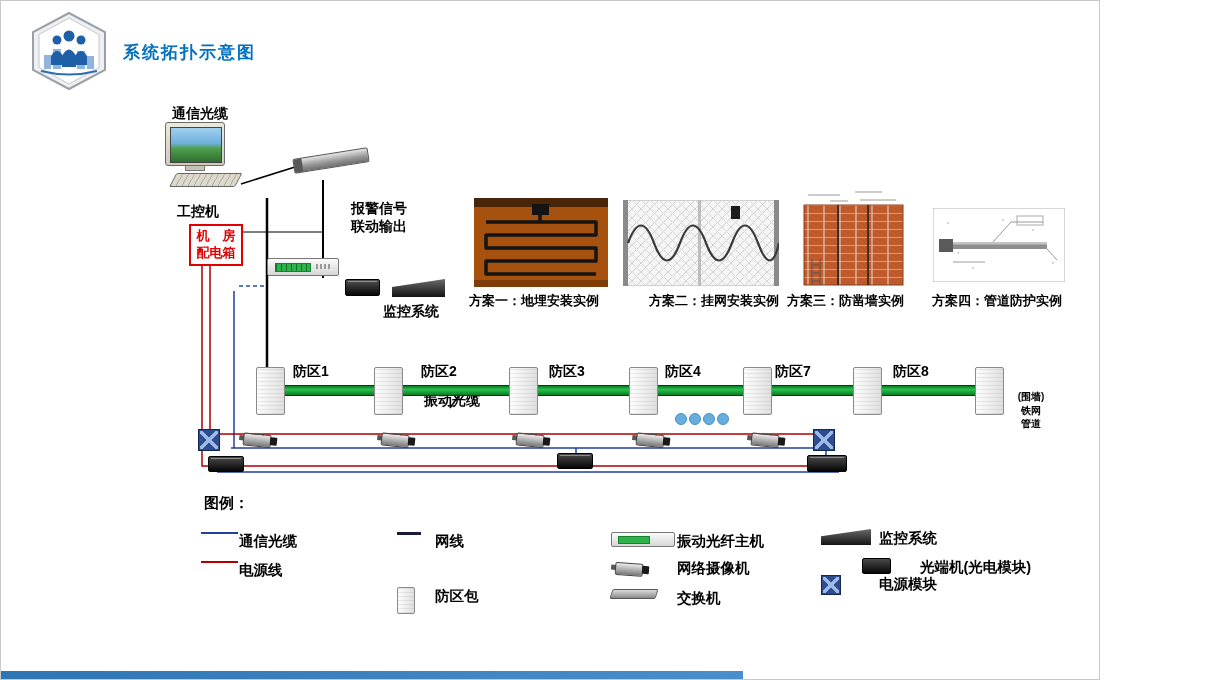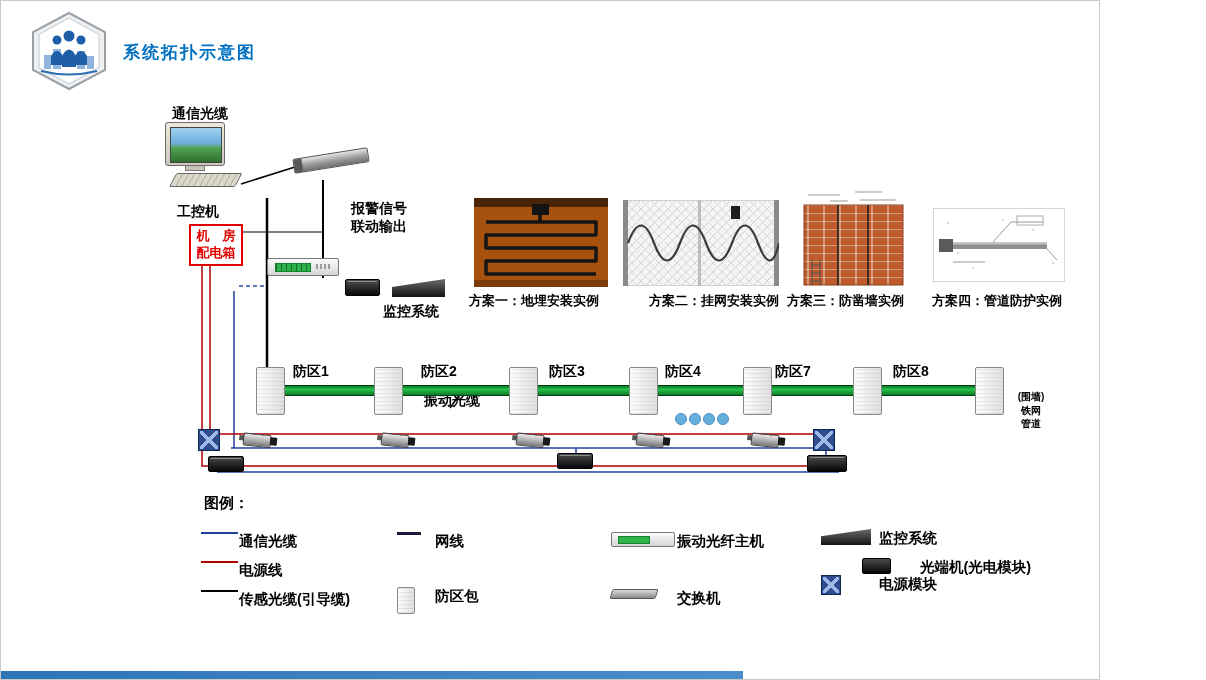--- a/index.html
+++ b/index.html
@@ -330,26 +330,20 @@
         <span class="line-sample line-blue"></span>
       </span>
     <span class="lg-label">通信光缆</span>
   </div>
   <div class="lgrow c1" style="left:200px;top:560px">
     <span class="ic">
         <span class="line-sample line-red"></span>
       </span>
     <span class="lg-label">电源线</span>
   </div>
-  <div class="lgrow c1" style="left:200px;top:589px">
-    <span class="ic">
-        <span class="line-sample line-black"></span>
-      </span>
-    <span class="lg-label">传感光缆(引导缆)</span>
-  </div>
 
   <div class="lgrow c2" style="left:396px;top:531px">
     <span class="ic">
         <span class="netline"></span>
       </span>
     <span class="lg-label">网线</span>
   </div>
   <div class="lgrow c2" style="left:396px;top:586px">
     <span class="ic">
         <span class="zbox-mini"></span>
@@ -358,20 +352,30 @@
   </div>
 
   <div class="lgrow c3" style="left:610px;top:531px">
     <span class="ic">
         <span class="host-mini">
           <span class="stripe"></span>
         </span>
       </span>
     <span class="lg-label">振动光纤主机</span>
   </div>
+  <div class="lgrow c3" style="left:610px;top:558px">
+    <span class="ic">
+      <span class="camera rel" style="width:40px;height:22px;display:inline-block">
+          <span class="cam-tail"></span>
+          <span class="cam-body"></span>
+          <span class="cam-lens"></span>
+        </span>
+    </span>
+    <span class="lg-label">网络摄像机</span>
+  </div>
   <div class="lgrow c3" style="left:610px;top:588px">
     <span class="ic">
         <span class="switchbar"></span>
       </span>
     <span class="lg-label">交换机</span>
   </div>
 
   <div class="lgrow c4" style="left:820px;top:528px">
     <span class="ic">
         <span class="console-mini"></span>

